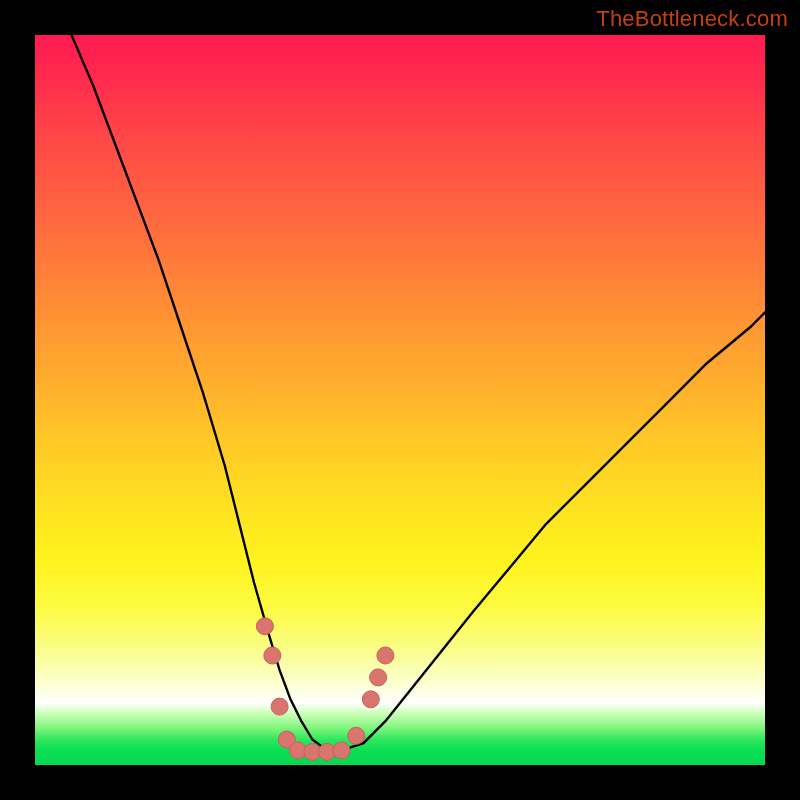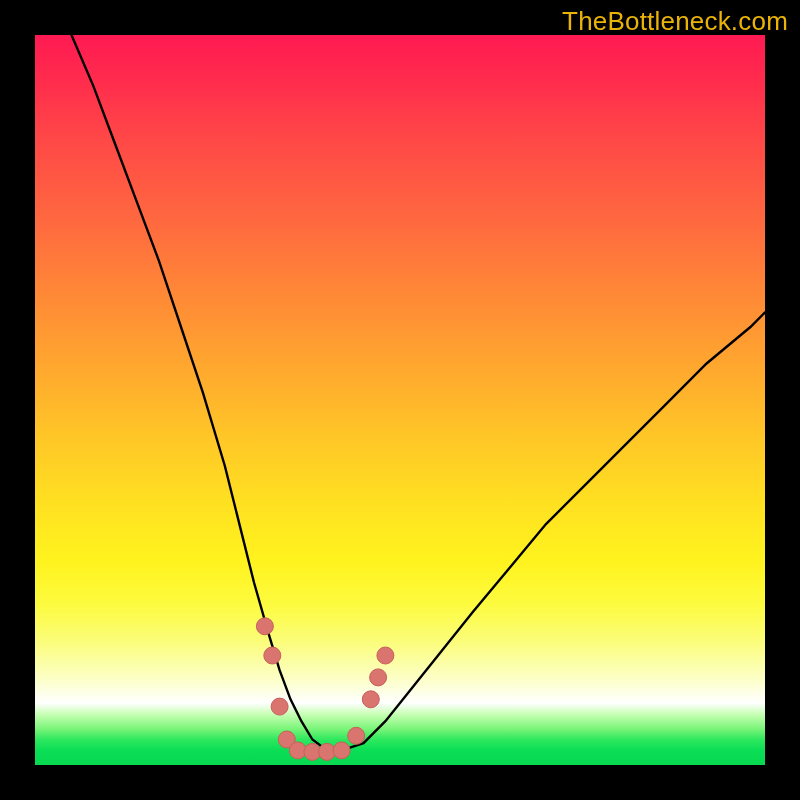--- a/index.html
+++ b/index.html
@@ -44,22 +44,22 @@
       #7cf57a 95%,
       #2fe85e 96.5%,
       #0ade55 98%,
       #07d951 100%
     );
   }
   .watermark {
     position: absolute;
     top: 6px;
     right: 12px;
-    color: #eab308;
-    font-size: 26px;
+    color: #c2410c;
+    font-size: 22px;
     letter-spacing: 0.2px;
     user-select: none;
   }
   svg.curve {
     position: absolute;
     left: 0;
     top: 0;
     width: 730px;
     height: 730px;
     overflow: visible;

